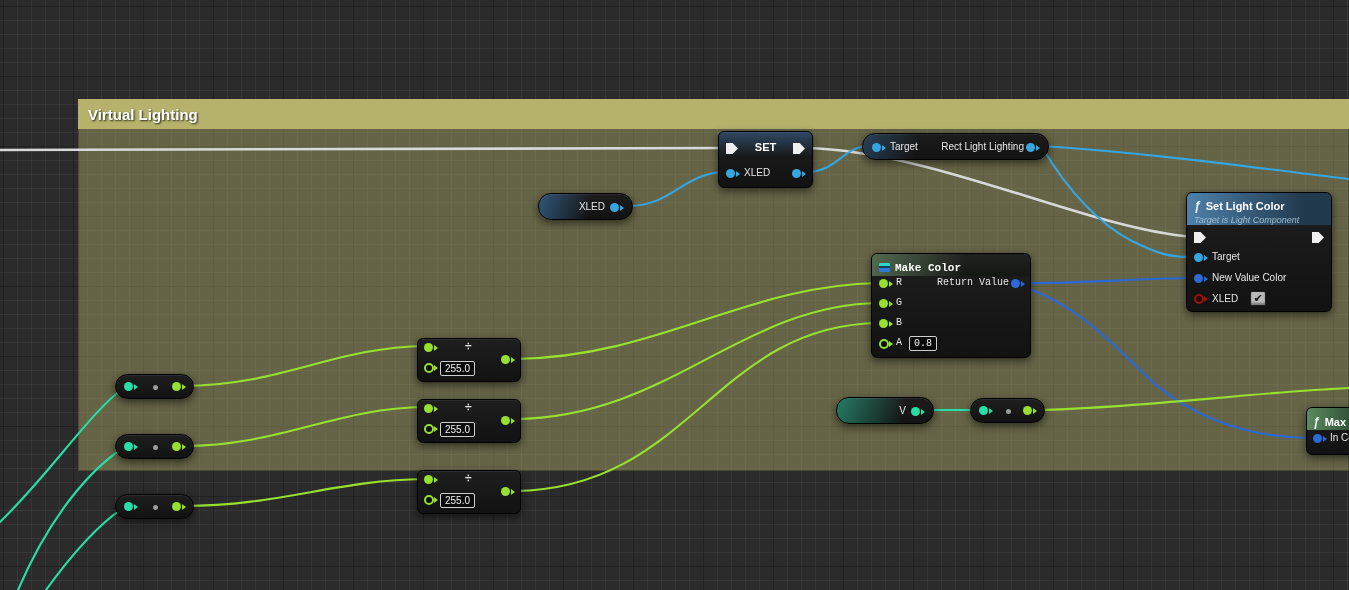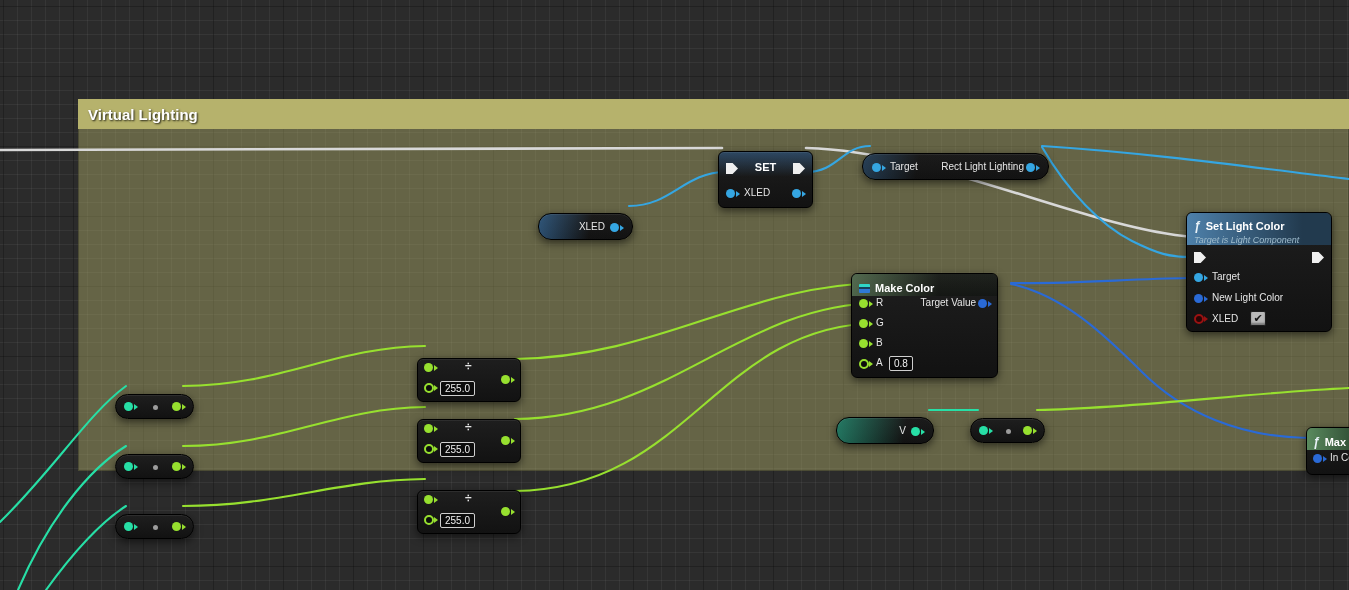--- a/index.html
+++ b/index.html
@@ -25,21 +25,21 @@
   #wires{position:absolute;left:0;top:0;z-index:2;pointer-events:none;}
   #wires path{fill:none;stroke-linecap:round;}
   .wire-exec{stroke:var(--exec-wire);stroke-width:2.6px;}
   .wire-obj{stroke:var(--object-blue);stroke-width:2.1px;}
   .wire-struct{stroke:var(--struct-blue);stroke-width:2.1px;}
   .wire-float{stroke:var(--float-green);stroke-width:2.1px;}
   .wire-byte{stroke:var(--byte-teal);stroke-width:2.1px;}
   
   .node{position:absolute;z-index:3;background:linear-gradient(180deg,#1e1e1e,#121212);
     border:1px solid #000;border-radius:6px;box-sizing:border-box;
-    box-shadow:0 3px 8px rgba(0,0,0,0.55), inset 0 1px 0 rgba(255,255,255,0.07);margin-top:20px;}
+    box-shadow:0 3px 8px rgba(0,0,0,0.55), inset 0 1px 0 rgba(255,255,255,0.07);}
   .pill{border-radius:13px;}
   .nlabel{position:absolute;font-size:10px;color:#e6e6e6;white-space:nowrap;}
   .ntitle{font-weight:bold;font-size:11px;color:#fff;}
   
   .pin{position:absolute;width:9px;height:9px;border-radius:50%;background:currentColor;}
   .pin::after{content:"";position:absolute;left:10px;top:1.5px;border-left:4px solid;border-top:3px solid transparent;border-bottom:3px solid transparent;}
   .pin.hollow{width:6px;height:6px;background:#0d0d0d;border:2px solid currentColor;}
   .pin.hollow::after{left:8px;top:0;}
   .pin.obj{color:var(--object-blue);} .pin.struct{color:var(--struct-blue);}
   .pin.float{color:var(--float-green);} .pin.byte{color:var(--byte-teal);}
@@ -126,33 +126,33 @@
   <div class="node" style="left:1186px;top:192px;width:146px;height:120px;">
     <div class="fnheader hdr-blue" style="height:32px;">
       <div><span class="fnicon">ƒ</span><span class="ntitle">Set Light Color</span></div>
       <div class="subtitle">Target is Light Component</div>
     </div>
     <span class="execpin" style="left:7px;top:39px;"></span>
     <span class="execpin" style="right:7px;top:39px;"></span>
     <span class="pin obj" style="left:7px;top:60px;"></span>
     <span class="nlabel" style="left:25px;top:58px;">Target</span>
     <span class="pin struct" style="left:7px;top:81px;"></span>
-    <span class="nlabel" style="left:25px;top:79px;">New Light Color</span>
+    <span class="nlabel" style="left:25px;top:79px;">New Value Color</span>
     <span class="pin bool" style="left:7px;top:101px;"></span>
     <span class="nlabel" style="left:25px;top:100px;">XLED</span>
     <span class="checkbox" style="left:63px;top:98px;">✔</span>
   </div>
 
-  <div class="node" style="left:851px;top:253px;width:147px;height:105px;">
+  <div class="node" style="left:871px;top:253px;width:160px;height:105px;font-family:Liberation Mono, monospace;">
     <div class="fnheader hdr-green-soft" style="height:22px;padding:4px 7px;">
       <span class="makeicon"></span><span class="ntitle">Make Color</span>
     </div>
     <span class="pin float" style="left:7px;top:25px;"></span>
     <span class="nlabel" style="left:24px;top:23px;">R</span>
-    <span class="nlabel" style="right:21px;top:23px;">Target Value</span>
+    <span class="nlabel" style="right:21px;top:23px;">Return Value</span>
     <span class="pin struct" style="right:10px;top:25px;"></span>
     <span class="pin float" style="left:7px;top:45px;"></span>
     <span class="nlabel" style="left:24px;top:43px;">G</span>
     <span class="pin float" style="left:7px;top:65px;"></span>
     <span class="nlabel" style="left:24px;top:63px;">B</span>
     <span class="pin float hollow" style="left:7px;top:85px;"></span>
     <span class="nlabel" style="left:24px;top:83px;">A</span>
     <span class="valbox" style="left:37px;top:82px;">0.8</span>
   </div>
 

